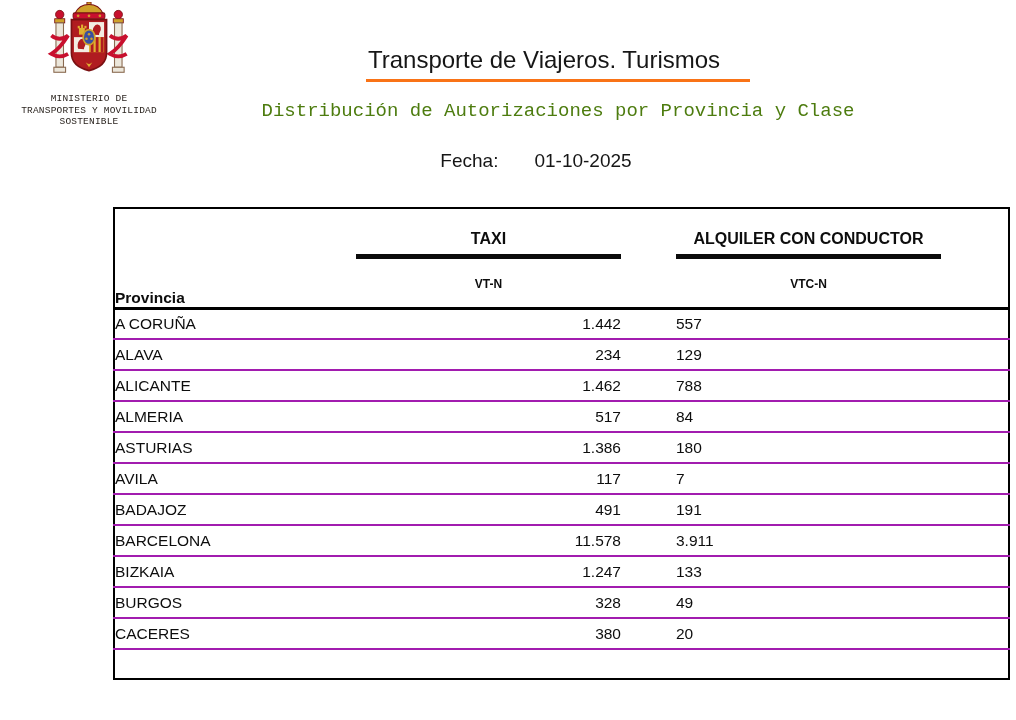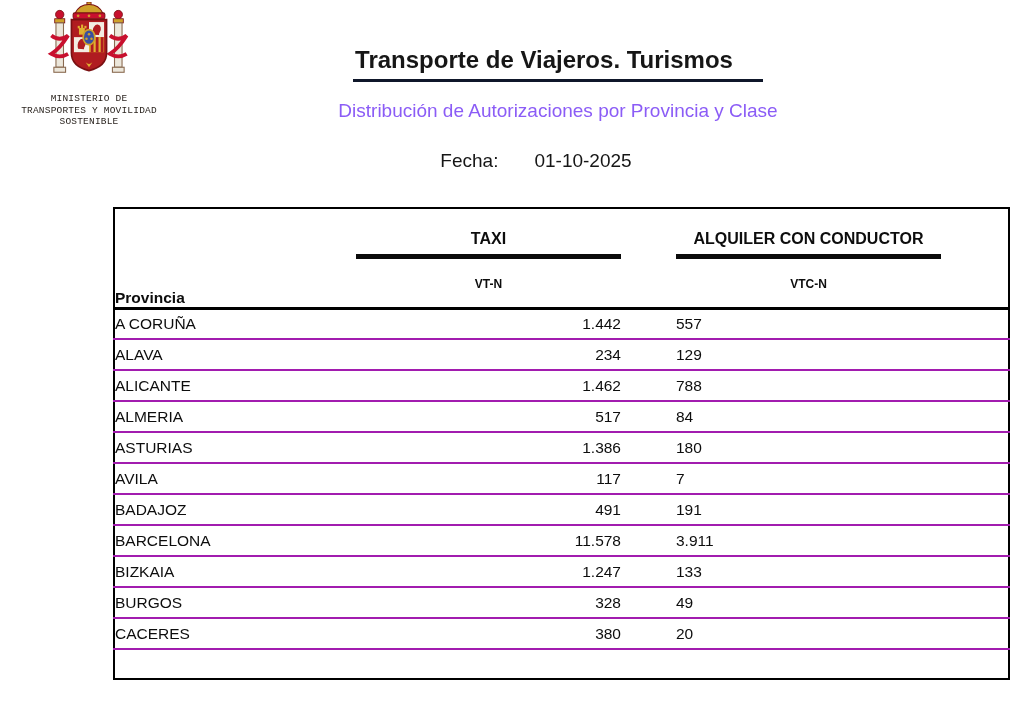--- a/index.html
+++ b/index.html
@@ -20,27 +20,27 @@
     margin-top:4px;
     font-family:Liberation Mono, monospace;
     font-size:9.5px; line-height:11.5px;
     color:#2b2520; letter-spacing:0.2px;
   }
 
   
   .title-wrap { position:absolute; left:100px; top:46px; width:916px; text-align:center; }
   .doc-title {
     display:inline-block;
-    font-size:24px; font-weight:bold; color:#161616;
-    border-bottom:3px solid #0f172a;
+    font-size:24px; font-weight:normal; color:#161616;
+    border-bottom:3px solid #f97316;
     padding:0 30px 5px 2px;
     white-space:nowrap;
   }
   .subtitle-wrap { position:absolute; left:100px; top:100px; width:916px; text-align:center; }
-  .doc-subtitle { font-size:19px; color:#8b5cf6; white-space:nowrap; }
+  .doc-subtitle { font-size:19px; color:#4d7c0f; white-space:nowrap;font-family:Liberation Mono, monospace; }
   .fecha-wrap { position:absolute; left:28px; top:150px; width:1016px; text-align:center; font-size:19px; color:#161616; }
   .fecha-value { margin-left:36px; }
 
   
   .auth-table {
     position:absolute; left:113px; top:207px;
     width:895px;
     border-collapse:collapse; table-layout:fixed;
     border:2px solid #000;
     font-size:15.5px; color:#0d0d0d;

